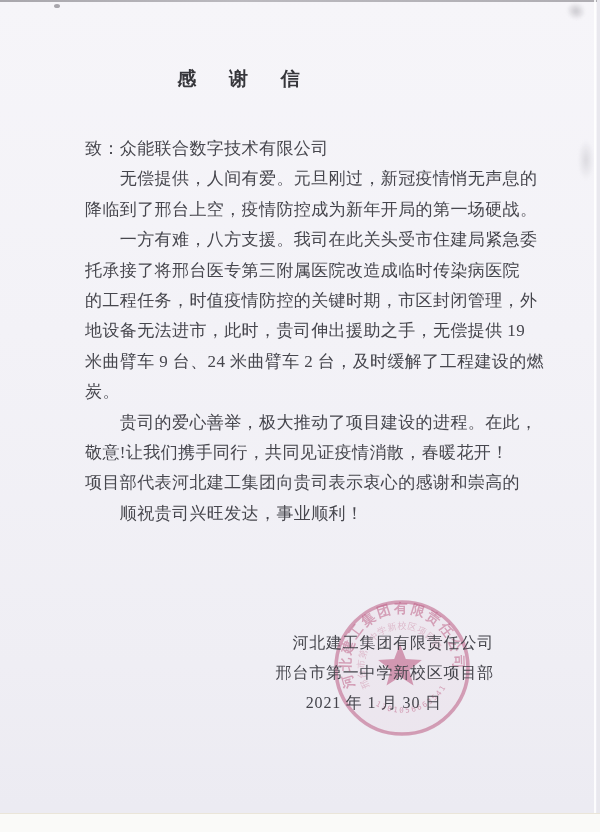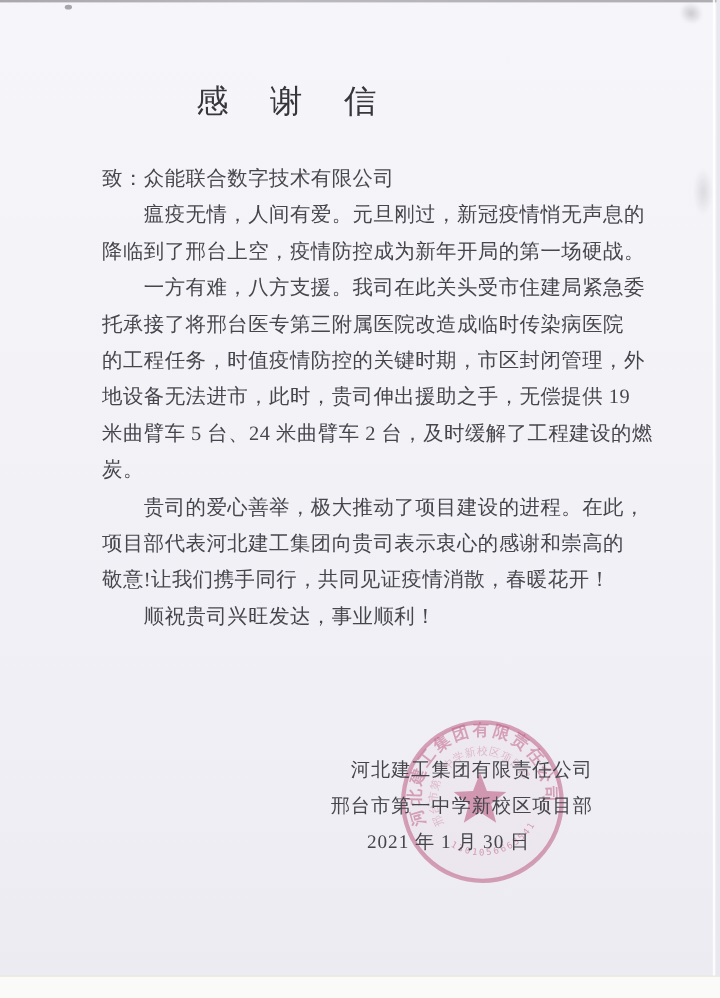--- a/index.html
+++ b/index.html
@@ -43,21 +43,21 @@
   }
   .right-edge-dark {
     position: absolute; top: 0; left: 597px; width: 3px; height: 813px;
     background: #e9e8ee;
   }
 
   
   .title {
     position: absolute; top: 66px; left: 0; width: 477px;
     text-align: center;
-    font-size: 27px; font-weight: normal;
+    font-size: 19px; font-weight: bold;
     letter-spacing: 14px; text-indent: 14px; 
     color: #36363b;
   }
 
   
   .body-block {
     position: absolute; top: 134px; left: 85px; width: 440px;
     color: #46464d;
     font-size: 17px;
     letter-spacing: 0.4px;
@@ -113,31 +113,31 @@
       <textPath href="#arcInner" startOffset="4">邢台市第一中学新校区项目部</textPath>
     </text>
     <polygon points="80,58 85.8,73.1 101.9,73.9 89.3,84 93.5,99.6 80,90.8 66.5,99.6 70.7,84 58.1,73.9 74.2,73.1" fill="rgba(193,77,120,0.58)"></polygon>
     <text font-size="7.5" fill="rgba(193,77,120,0.55)" letter-spacing="1.8" font-family="DejaVu Sans Mono, monospace">
       <textPath href="#arcBottom" startOffset="28">1301056663541</textPath>
     </text>
   </svg>
 
   <div class="body-block">
     <div class="body-line">致：众能联合数字技术有限公司</div>
-    <div class="body-line">　　瘟疫无情，人间有爱。元旦刚过，新冠疫情悄无声息的</div>
+    <div class="body-line">　　无偿提供，人间有爱。元旦刚过，新冠疫情悄无声息的</div>
     <div class="body-line">降临到了邢台上空，疫情防控成为新年开局的第一场硬战。</div>
     <div class="body-line">　　一方有难，八方支援。我司在此关头受市住建局紧急委</div>
     <div class="body-line">托承接了将邢台医专第三附属医院改造成临时传染病医院</div>
     <div class="body-line">的工程任务，时值疫情防控的关键时期，市区封闭管理，外</div>
     <div class="body-line">地设备无法进市，此时，贵司伸出援助之手，无偿提供 19</div>
-    <div class="body-line">米曲臂车 5 台、24 米曲臂车 2 台，及时缓解了工程建设的燃</div>
+    <div class="body-line">米曲臂车 9 台、24 米曲臂车 2 台，及时缓解了工程建设的燃</div>
     <div class="body-line">炭。</div>
     <div class="body-line">　　贵司的爱心善举，极大推动了项目建设的进程。在此，</div>
+    <div class="body-line">敬意!让我们携手同行，共同见证疫情消散，春暖花开！</div>
     <div class="body-line">项目部代表河北建工集团向贵司表示衷心的感谢和崇高的</div>
-    <div class="body-line">敬意!让我们携手同行，共同见证疫情消散，春暖花开！</div>
     <div class="body-line">　　顺祝贵司兴旺发达，事业顺利！</div>
   </div>
 
   <div class="signature-block">
     <div class="sig-line">河北建工集团有限责任公司</div>
     <div class="sig-line">邢台市第一中学新校区项目部</div>
     <div class="sig-line sig-date">2021 年 1 月 30 日</div>
   </div>
 
   <div class="bottom-strip"></div>

